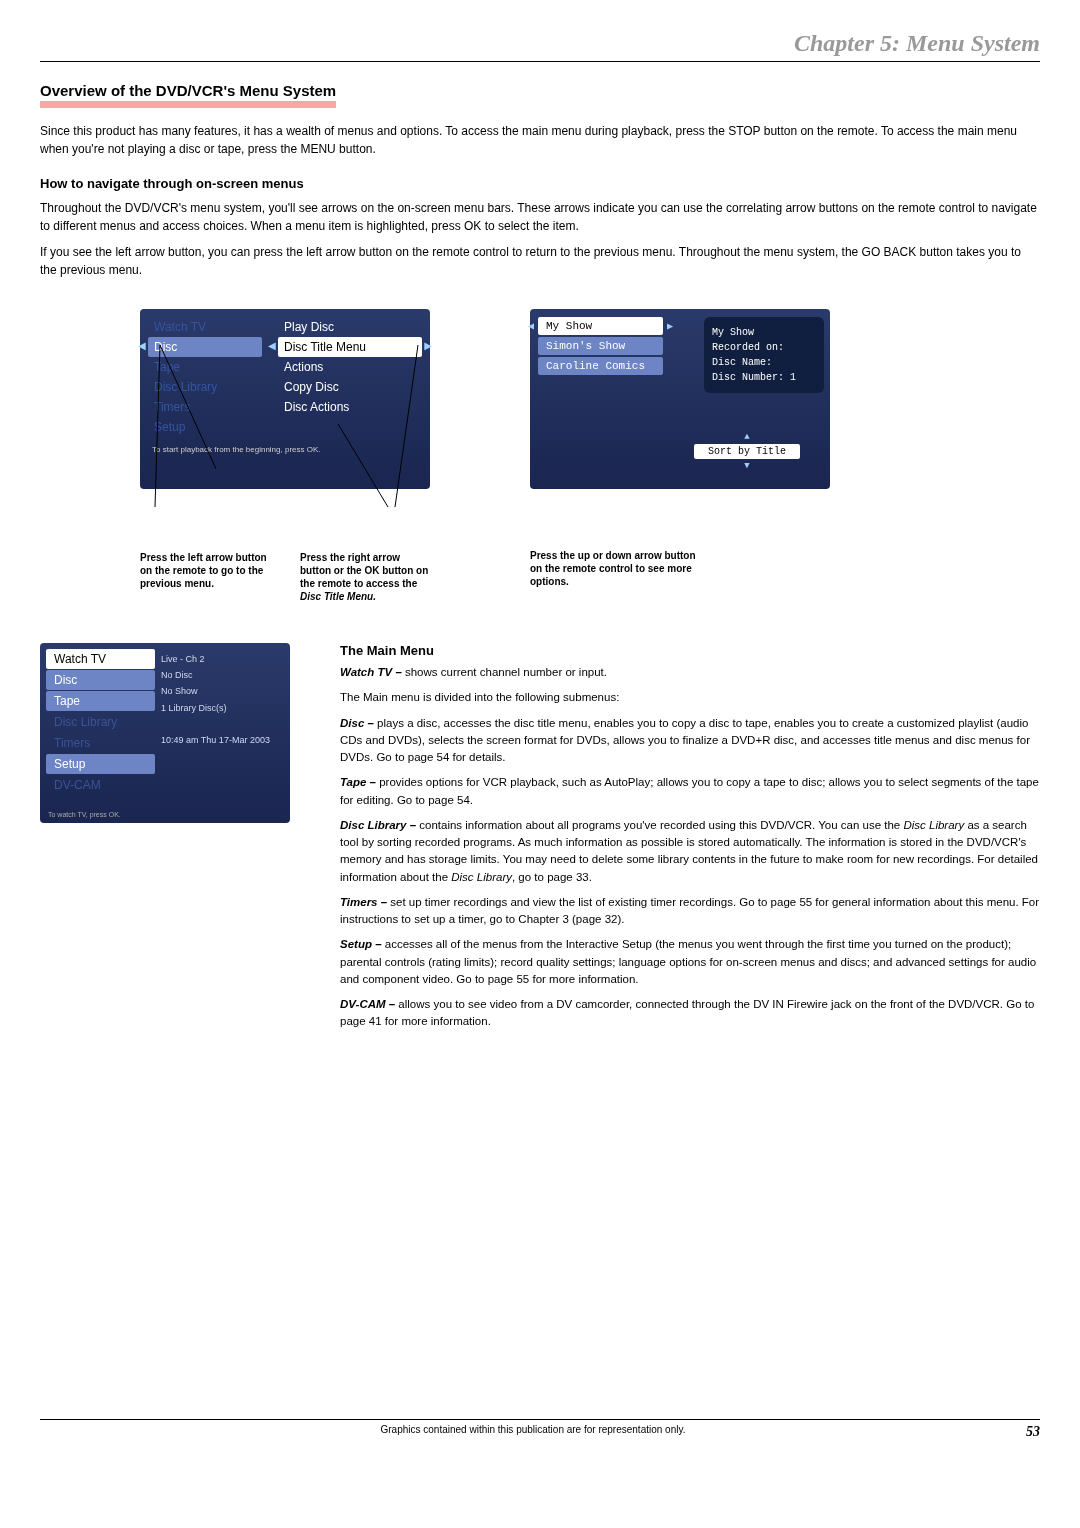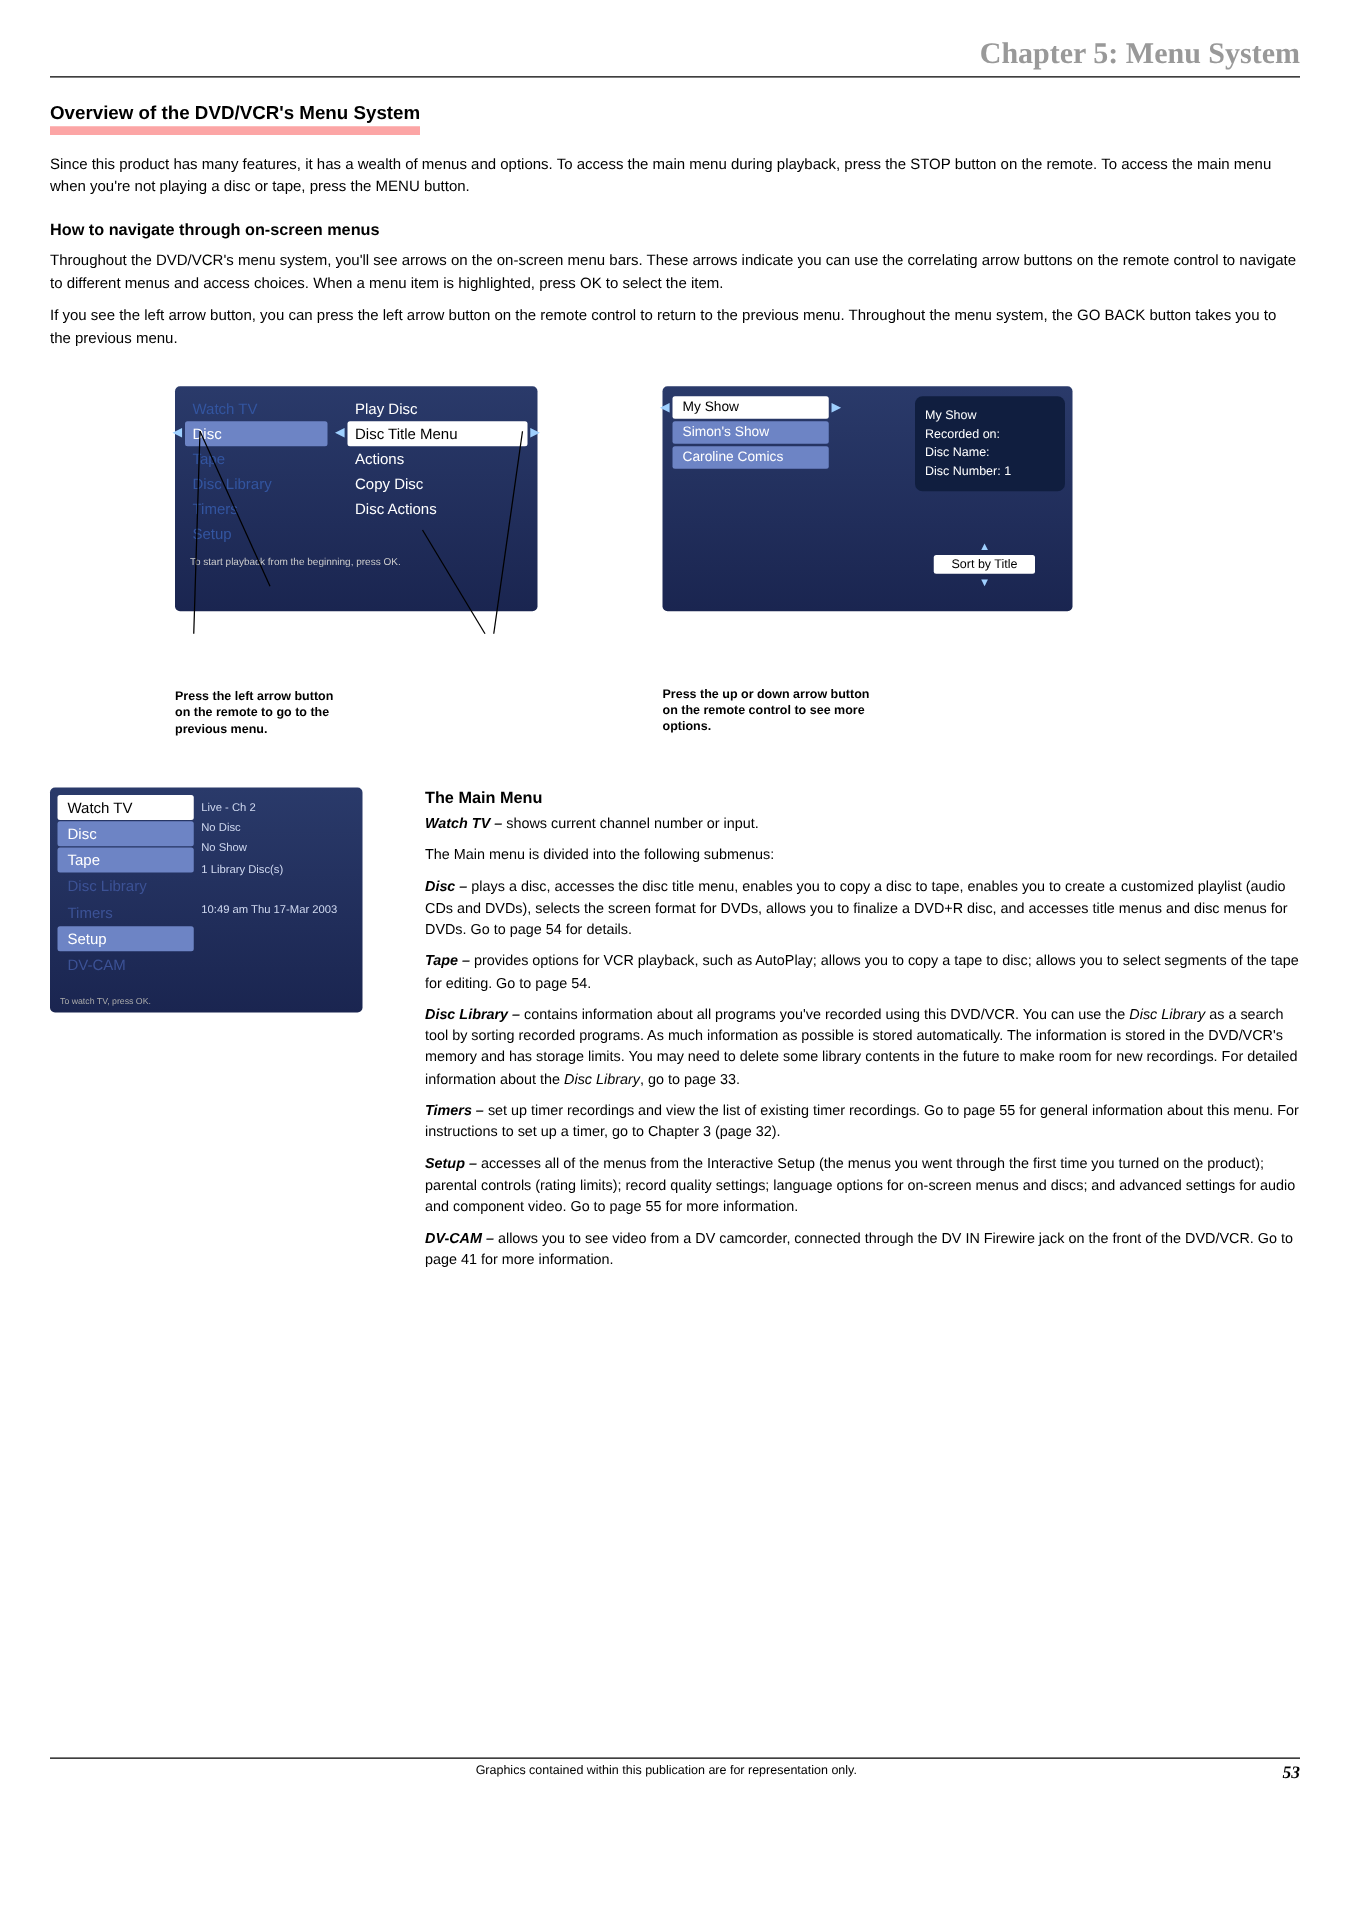--- a/index.html
+++ b/index.html
@@ -9,20 +9,21 @@
       width: 1080px;
       margin: 0 auto;
       padding: 30px 40px;
       font-size: 12px;
       color: #000;
     }
     .chapter-header {
       text-align: right;
       font-size: 24px;
       font-weight: bold;
+      font-style: italic;
       font-family: Georgia, serif;
       color: #999;
       border-bottom: 1px solid #000;
       padding-bottom: 4px;
       margin-bottom: 20px;
     }
     h1 {
       font-size: 15px;
       font-weight: bold;
       margin-bottom: 14px;
@@ -120,28 +121,29 @@
       font-size: 10px;
       font-weight: bold;
       line-height: 1.3;
       margin-top: 62px;
     }
     .cap-left { width: 140px; }
     .cap-right { width: 130px; }
 
     
     .osd2 {
-      width: 328px;
+      width: 300px;
       height: 180px;
       background: linear-gradient(to bottom, #2a3a6a 0%, #1a2550 100%);
       border-radius: 4px;
       color: #fff;
       position: relative;
       padding: 8px;
       font-size: 11px;
+      font-family: Liberation Mono, monospace;
     }
     .osd2-list {
       width: 125px;
     }
     .osd2-list div { padding: 3px 8px; }
     .osd2-list .it-sel {
       background: #fff; color: #000; border-radius: 2px;
       position: relative;
     }
     .osd2-list .it-sel::before {
@@ -261,20 +263,23 @@
       <div class="osd1-hint">To start playback from the beginning, press OK.</div>
       <svg>
         <line x1="20" y1="36" x2="15" y2="198" stroke="#000" stroke-width="1"></line>
         <line x1="20" y1="36" x2="76" y2="160" stroke="#000" stroke-width="1"></line>
         <line x1="278" y1="36" x2="255" y2="198" stroke="#000" stroke-width="1"></line>
         <line x1="198" y1="115" x2="248" y2="198" stroke="#000" stroke-width="1"></line>
       </svg>
     </div>
     <div class="diagram-captions">
       <div class="cap-left">Press the left arrow button on the remote to go to the previous menu.</div>
+      <div class="cap-right">
+        <span>Press the right arrow button or the OK button on the remote to access the </span><i>Disc Title Menu.</i>
+      </div>
     </div>
   </div>
 
   <div class="diagram-block">
     <div class="osd2">
       <div class="osd2-list">
         <div class="it-sel">My Show</div>
         <div class="it">Simon's Show</div>
         <div class="it">Caroline Comics</div>
       </div>

